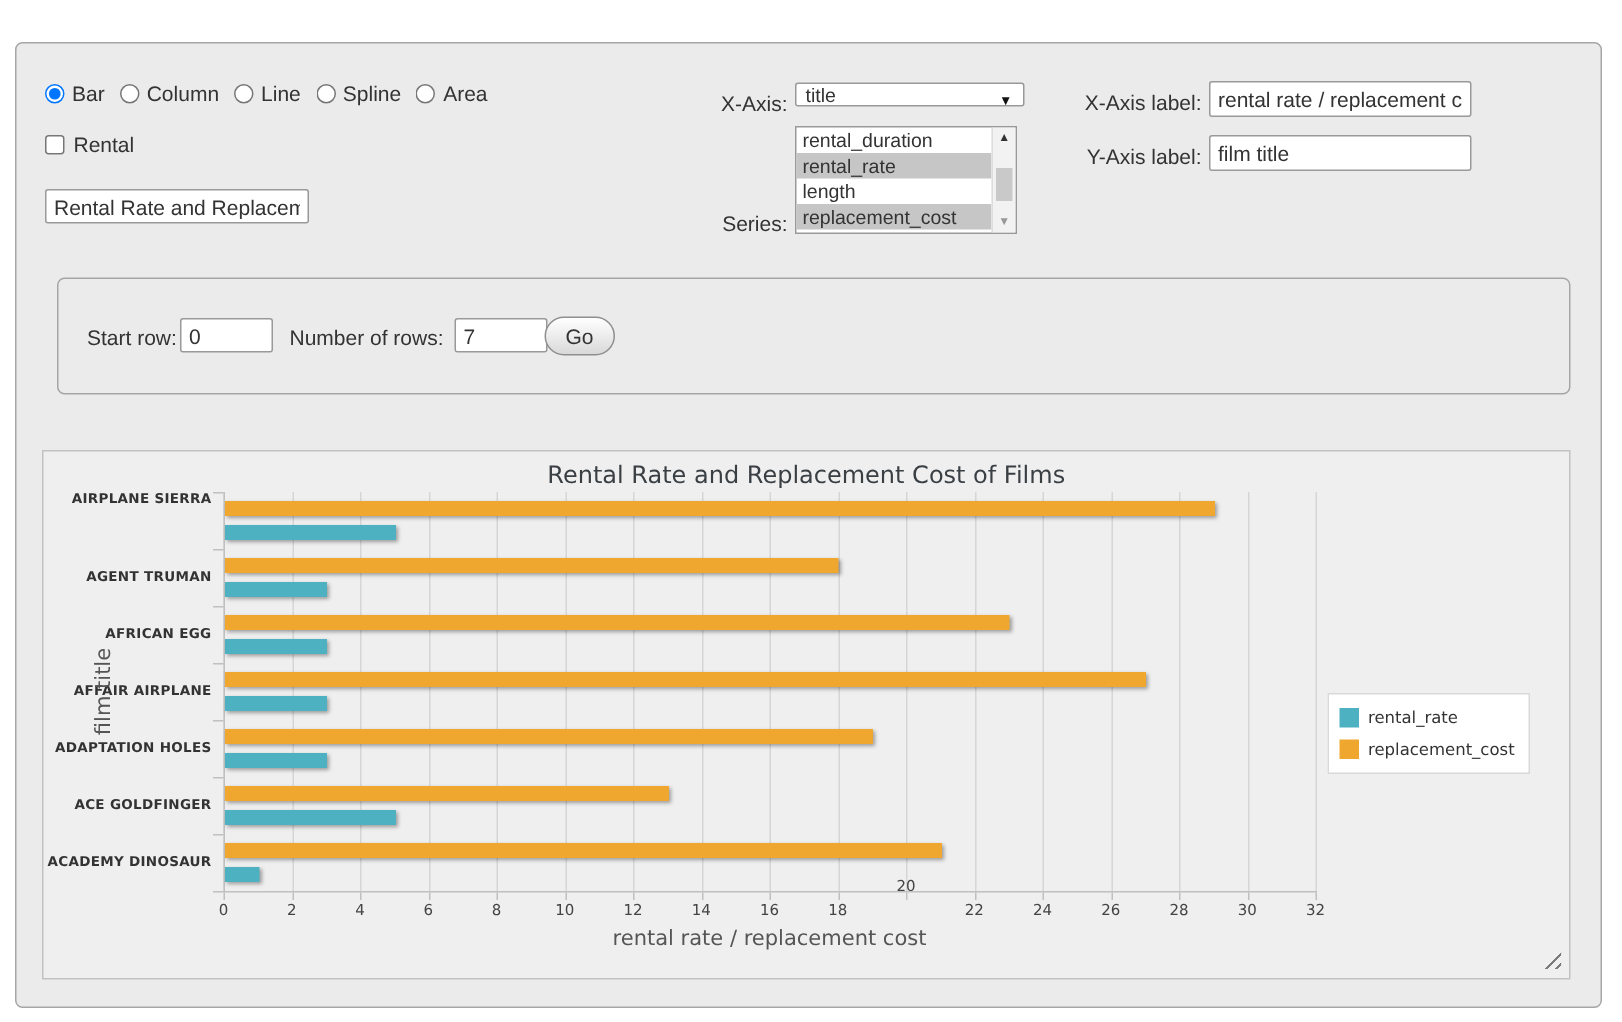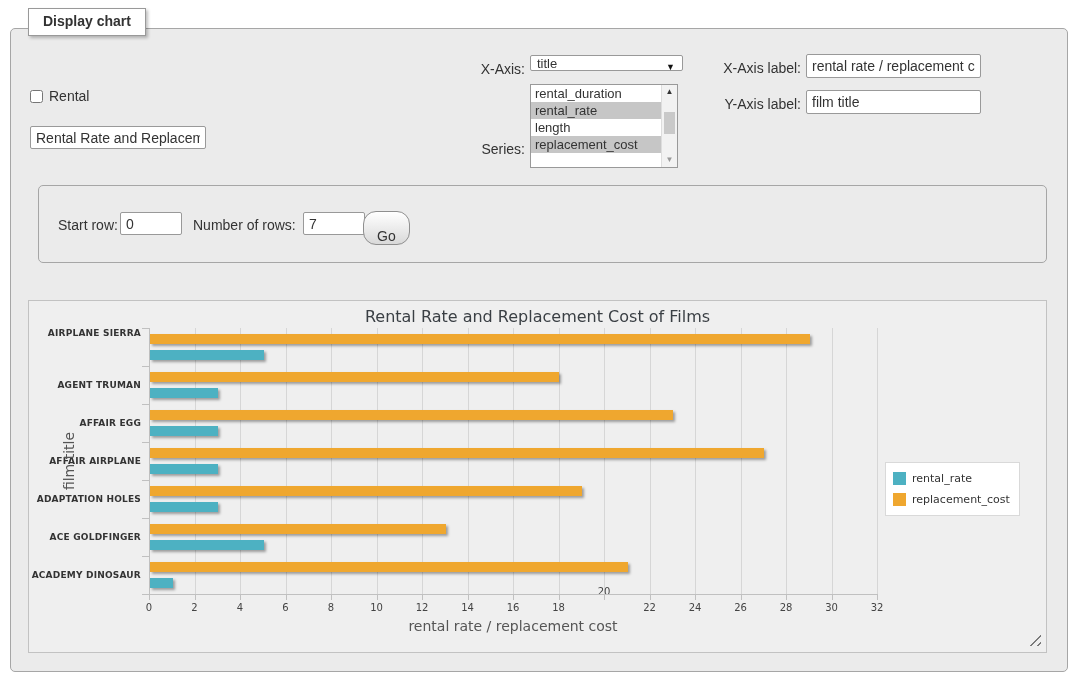--- a/index.html
+++ b/index.html
@@ -24,35 +24,35 @@
   .radio-item { display:flex; align-items:center; margin-right:10px; cursor:default; }
   .radio-item input { margin:0 5px 0 0; }
   .check-row { position:absolute; left:30px; top:88px; z-index:2; display:flex; align-items:center; font-size:14px; }
   .check-row input { margin:0 6px 0 0; }
 
   .select-box { position:absolute; z-index:2; left:530px; top:55px; width:153px; height:16px;
                 background:#fff; border:1px solid #999; border-radius:2px; box-sizing:border-box;
                 font-size:13px; display:flex; align-items:center; padding-left:6px; }
   .select-box .arrow { position:absolute; right:7px; top:7px; font-size:9px; color:#111; line-height:1; }
 
-  .listbox { position:absolute; z-index:2; left:530px; top:84px; width:148px; height:84px;
+  .listbox { position:absolute; z-index:2; left:530px; top:84px; width:148px; height:72px;
              background:#fff; border:1px solid #999; box-sizing:border-box; overflow:hidden; }
   .lb-options { position:absolute; left:0; top:0; right:16px; bottom:0; }
   .lb-option { height:17px; line-height:17px; font-size:13px; padding-left:4px; white-space:nowrap; }
   .lb-option.selected { background:#c6c6c6; }
   .lb-scroll { position:absolute; right:0; top:0; width:16px; height:100%; background:#f2f2f2; border-left:1px solid #ddd; box-sizing:border-box; }
   .lb-btn { position:absolute; left:0; width:100%; height:14px; text-align:center; font-size:8px; line-height:14px; }
   .lb-btn.up { top:0; color:#333; }
   .lb-btn.down { bottom:0; color:#999; }
   .lb-thumb { position:absolute; left:2px; right:2px; top:27px; height:22px; background:#c9c9c9; }
 
   .subpanel { position:absolute; left:38px; top:185px; width:1009px; height:78px;
               border:1px solid #a6a6a6; border-radius:5px; box-sizing:border-box; z-index:1; }
 
-  .go-btn { position:absolute; z-index:2; left:363px; top:211px; height:26px; padding:16px 13px;
+  .go-btn { position:absolute; z-index:2; left:363px; top:211px; height:26px; padding:4px 13px;
             border:1px solid #8f8f8f; border-radius:13px; font-size:14px; color:#333;
             background:linear-gradient(#ffffff,#d9d9d9); cursor:pointer;
             font-family:"Liberation Sans",sans-serif; }
 
   .chart { position:absolute; left:28px; top:300px; width:1019px; height:353px;
            background:#efefef; border:1px solid #c2c2c2; box-sizing:border-box;
            font-family:"DejaVu Sans", sans-serif; z-index:2; }
   .chart-title { position:absolute; left:0; top:6px; width:100%; text-align:center;
                  font-size:16px; color:#3a3f44; }
   .gridline-v { position:absolute; width:1px; background:#d6d6d6; }
@@ -76,22 +76,43 @@
   .resize-handle { position:absolute; right:5px; bottom:6px; width:12px; height:12px; cursor:nwse-resize;
                    background:repeating-linear-gradient(135deg,#7a7a7a 0 1.5px,transparent 1.5px 4.5px);
                    clip-path:polygon(100% 0, 100% 100%, 0 100%); }
 </style>
 </head>
 <body>
 
 <div class="page">
 
   <div class="panel"></div>
-  <div class="tab">Display chart</div>
-
+
+  <div class="radio-row">
+      <label class="radio-item">
+        <input type="radio" name="charttype" checked="" style="">
+        <span>Bar</span>
+      </label>
+      <label class="radio-item">
+        <input type="radio" name="charttype" style="">
+        <span>Column</span>
+      </label>
+      <label class="radio-item">
+        <input type="radio" name="charttype" style="">
+        <span>Line</span>
+      </label>
+      <label class="radio-item">
+        <input type="radio" name="charttype" style="">
+        <span>Spline</span>
+      </label>
+      <label class="radio-item">
+        <input type="radio" name="charttype" style="">
+        <span>Area</span>
+      </label>
+    </div>
 
   <label class="check-row">
     <input type="checkbox" style="">
     <span>Rental</span>
   </label>
 
   <input class="txt-input" style="left: 30px; top: 126px; width: 176px; height: 23px;" value="Rental Rate and Replacement Cost of Films">
 
   <div class="lbl right" style="left:425px; top:61px; width:100px;">X-Axis:</div>
   <div class="select-box">
@@ -190,21 +211,21 @@
         <div class="tick-y" style="left: 113px; top: 255px;"></div>
         <div class="tick-y" style="left: 113px; top: 293px;"></div>
         <div class="axis-y" style="left: 120px; top: 27px; height: 267px;"></div>
         <div class="axis-x" style="left: 120px; top: 293px; width: 729px;"></div>
         <div class="cat-label" style="top: 13px;">AIRPLANE SIERRA</div>
         <div class="bar" style="left: 121px; top: 33px; width: 659.522px; background: rgb(239, 167, 47);"></div>
         <div class="bar" style="left: 121px; top: 49px; width: 113.522px; background: rgb(77, 177, 194);"></div>
         <div class="cat-label" style="top: 65px;">AGENT TRUMAN</div>
         <div class="bar" style="left: 121px; top: 71px; width: 409.272px; background: rgb(239, 167, 47);"></div>
         <div class="bar" style="left: 121px; top: 87px; width: 68.0225px; background: rgb(77, 177, 194);"></div>
-        <div class="cat-label" style="top: 103px;">AFFAIR EGG</div>
+        <div class="cat-label" style="top: 103px;">AFRICAN EGG</div>
         <div class="bar" style="left: 121px; top: 109px; width: 523.022px; background: rgb(239, 167, 47);"></div>
         <div class="bar" style="left: 121px; top: 125px; width: 68.0225px; background: rgb(77, 177, 194);"></div>
         <div class="cat-label" style="top: 141px;">AFFAIR AIRPLANE</div>
         <div class="bar" style="left: 121px; top: 147px; width: 614.022px; background: rgb(239, 167, 47);"></div>
         <div class="bar" style="left: 121px; top: 163px; width: 68.0225px; background: rgb(77, 177, 194);"></div>
         <div class="cat-label" style="top: 179px;">ADAPTATION HOLES</div>
         <div class="bar" style="left: 121px; top: 185px; width: 432.022px; background: rgb(239, 167, 47);"></div>
         <div class="bar" style="left: 121px; top: 201px; width: 68.0225px; background: rgb(77, 177, 194);"></div>
         <div class="cat-label" style="top: 217px;">ACE GOLDFINGER</div>
         <div class="bar" style="left: 121px; top: 223px; width: 295.522px; background: rgb(239, 167, 47);"></div>

